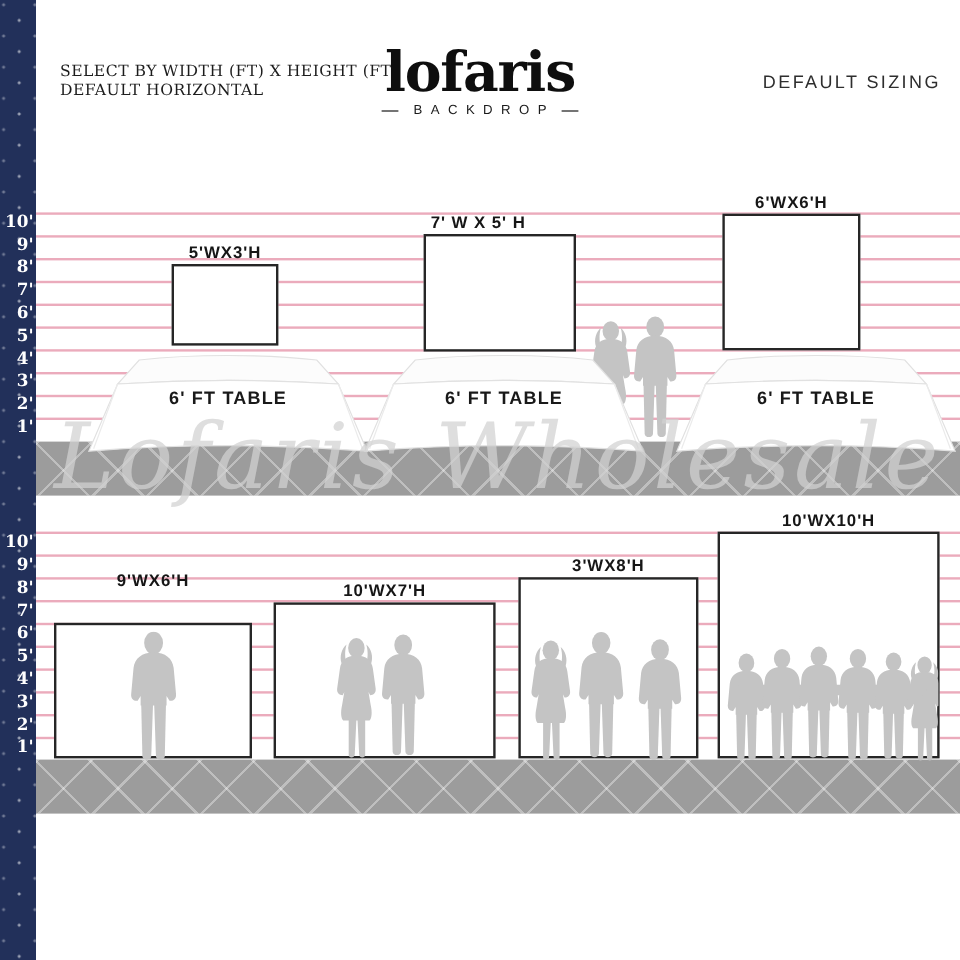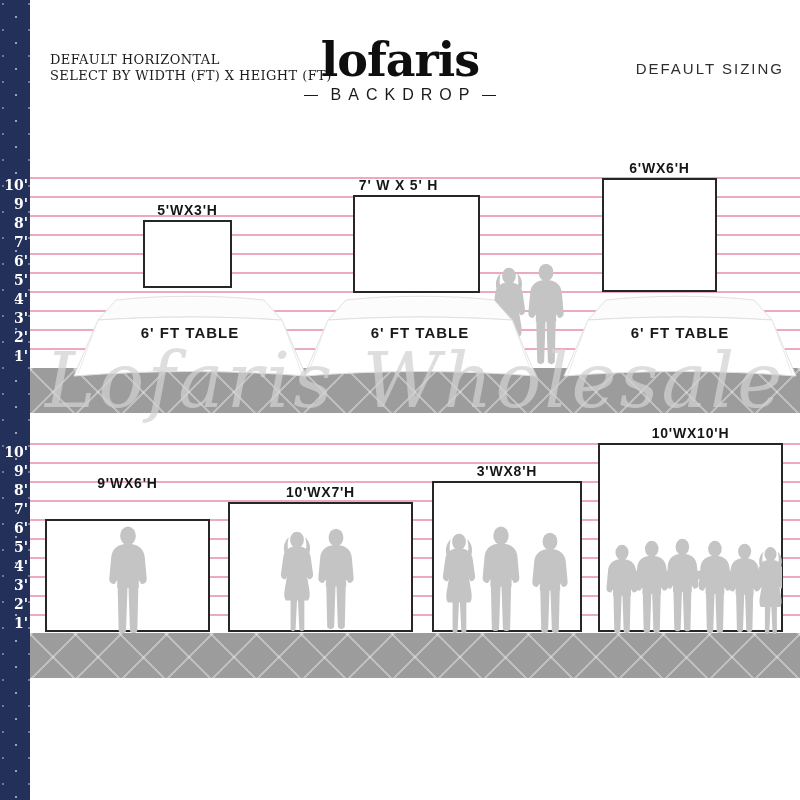--- a/index.html
+++ b/index.html
@@ -33,21 +33,21 @@
       repeating-linear-gradient(-45deg, rgba(255,255,255,0) 0 30px, rgba(255,255,255,.35) 30px 32px);
   }
   
   .hdr-left{position:absolute;left:50px;top:52px;z-index:9;
     font-family:"DejaVu Serif","Liberation Serif",serif;font-size:13px;color:#1c1c1c;
     line-height:16px;letter-spacing:.4px;}
   .logo-wrap{position:absolute;left:295px;top:36px;width:210px;text-align:center;z-index:9;}
   .logo-name{font-family:"DejaVu Serif","Liberation Serif",serif;font-weight:bold;
     font-size:46px;line-height:48px;color:#0e0e0e;letter-spacing:-1px;}
   .logo-sub{display:flex;align-items:center;justify-content:center;gap:6px;margin-top:2px;}
-  .logo-sub .txt{font-size:16px;letter-spacing:7px;color:#1a1a1a;padding-left:7px;}
+  .logo-sub .txt{font-size:11px;letter-spacing:7px;color:#1a1a1a;padding-left:7px;}
   .bd-line{display:inline-block;width:14px;height:1px;background:#1a1a1a;}
   .product-sizing{position:absolute;right:16px;top:60px;z-index:9;
     font-size:15px;letter-spacing:2px;color:#2e2e2e;font-weight:400;}
   
   .bdrop{position:absolute;background:#ffffff;border:2px solid #262626;z-index:6;box-sizing:border-box;}
   .bdrop-label{position:absolute;z-index:7;font-size:14px;color:#161616;
     letter-spacing:.8px;text-align:center;font-weight:bold;height:16px;line-height:16px;}
   .sil{position:absolute;z-index:6;}
   
   .table{position:absolute;width:240px;height:86px;z-index:5;}
@@ -77,22 +77,22 @@
       <path d="M33,7 c2,7 1.5,14 -1,20 l5.5,-3 c2,-6 0,-13 -4.5,-17 z"></path>
       <path d="M24,17 c9,0 14,4.5 15,12 l2.5,18 c0.5,4 -2,6 -5,6 l-1.5,-3 2,12 c1.5,7 1,12 -1,14 l-24,0 c-2,-2 -2.5,-7 -1,-14 l2,-12 -1.5,3 c-3,0 -5.5,-2 -5,-6 l2.5,-18 c1,-7.5 6,-12 15,-12 z"></path>
       <path d="M17,75 h7 l-1.5,32 c-0.2,3.5 -5.8,3.5 -5.5,0 z"></path>
       <path d="M25,75 h7 l0,32 c0.3,3.5 -5.3,3.5 -5.5,0 z"></path>
     </symbol>
   </svg>
 
   <div class="measure-strip"></div>
 
   <div class="hdr-left">
+    <div>SELECT BY WIDTH (FT) X HEIGHT (FT)</div>
     <div>DEFAULT HORIZONTAL</div>
-    <div>SELECT BY WIDTH (FT) X HEIGHT (FT)</div>
   </div>
   <div class="logo-wrap">
     <div class="logo-name">lofaris</div>
     <div class="logo-sub">
       <span class="bd-line"></span>
       <span class="txt">BACKDROP</span>
       <span class="bd-line"></span>
     </div>
   </div>
   <div class="product-sizing">DEFAULT SIZING</div>

